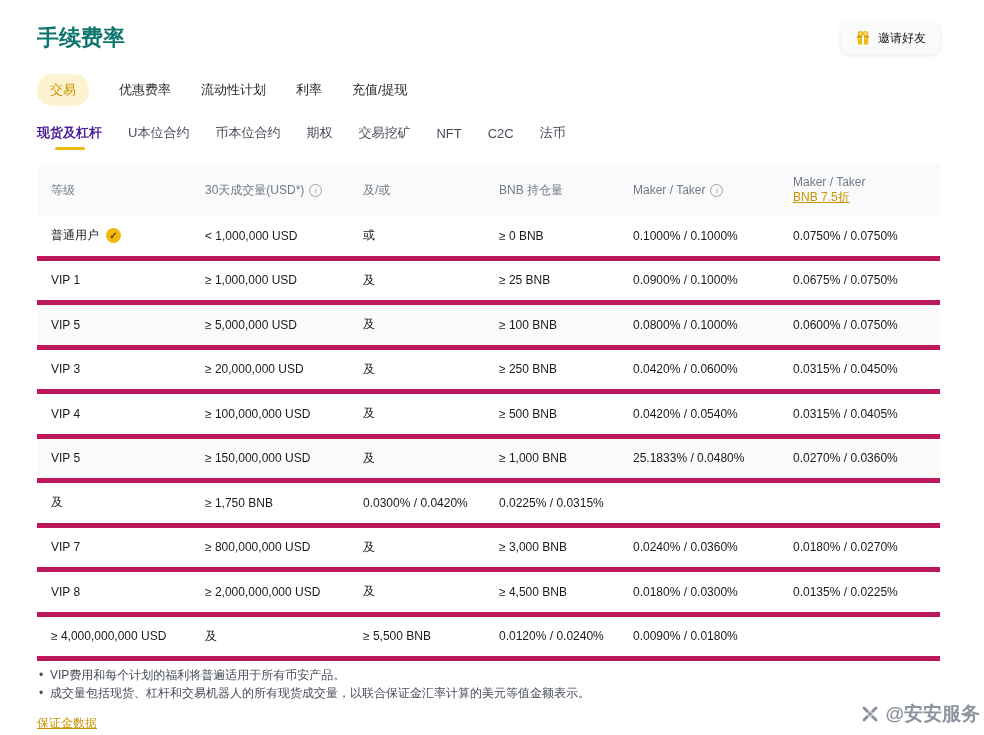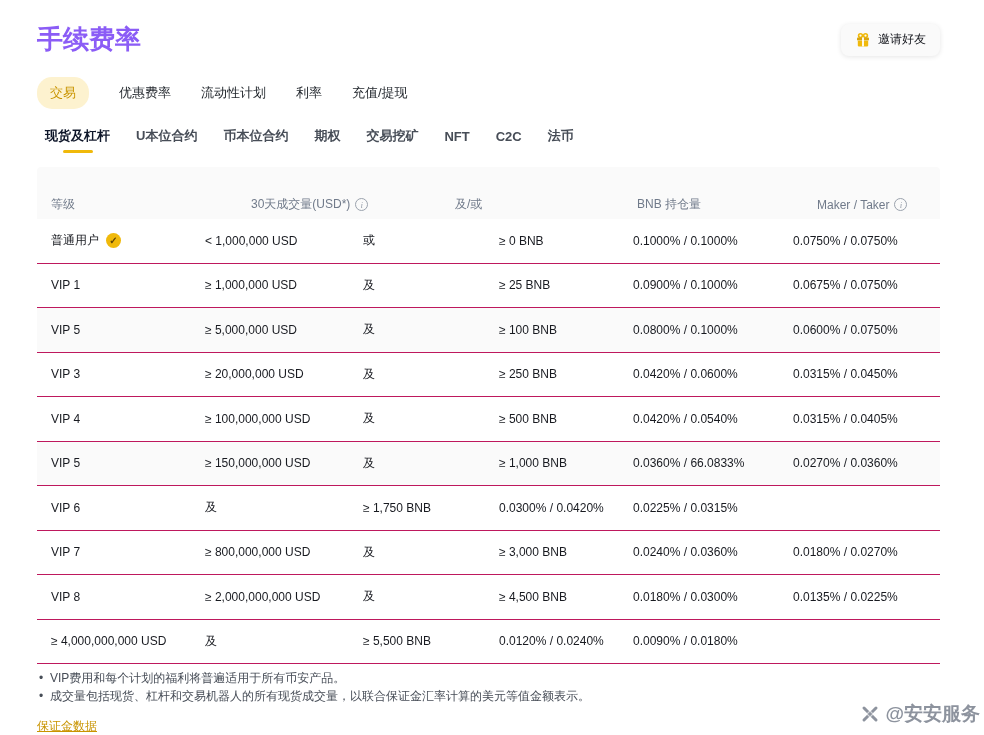--- a/index.html
+++ b/index.html
@@ -8,54 +8,54 @@
     background: #fff;
     font-family: "Liberation Sans", sans-serif;
     color: #181A20;
     position: relative;
     overflow: hidden;
   }
   .page { padding: 22px 44px 0 37px; }
 
   
   .header-row { display: flex; justify-content: space-between; align-items: center; }
-  h1.page-title { font-size: 26px; font-weight: 700; color: #8b5cf6; }
+  h1.page-title { font-size: 22px; font-weight: 700; color: #0f766e; }
   .invite-btn {
     display: flex; align-items: center; gap: 7px;
     background: #FAFAFA; border: none; border-radius: 8px;
     box-shadow: 0 1px 5px rgba(0,0,0,0.10);
     height: 32px; padding: 0 14px;
     font-size: 12px; color: #181A20; cursor: pointer;
     font-family: Liberation Mono, monospace;
   }
 
   
   .tabs-primary { display: flex; align-items: center; gap: 30px; margin-top: 20px; }
   .ptab { font-size: 13px; color: #1E2329; cursor: pointer; padding: 7px 0; }
   .ptab.active { background: #FDF2CF; color: #C99400; padding: 7px 13px; border-radius: 15px; }
 
   
   .tabs-secondary { display: flex; align-items: center; gap: 26px; margin-top: 10px; }
-  .stab { font-size: 13px; color: #474D57; cursor: pointer; padding: 8px 0 10px; position: relative; font-weight: bold; }
-  .stab.active { color: #0f172a; font-weight: 700; margin-left: 8px; }
+  .stab { font-size: 13px; color: #474D57; cursor: pointer; padding: 8px 0 10px; position: relative; }
+  .stab.active { color: #4c1d95; font-weight: 700; }
   .stab.active::after {
     content: ""; position: absolute; left: 50%; transform: translateX(-50%);
     bottom: 2px; width: 30px; height: 3px; background: #F0B90B; border-radius: 2px;
   }
 
   
   .table { margin-top: 12px; }
   .thead, .trow {
     display: grid;
     grid-template-columns: 154px 158px 136px 134px 160px 1fr;
   }
-  .thead { background: #FAFAFA; height: 52px; border-radius: 4px 4px 0 0; gap: 46px; }
+  .thead { background: #FAFAFA; height: 52px; border-radius: 4px 4px 0 0; }
   .thead .cell { color: #707A8A; font-size: 12px; font-weight: 400; }
   .cell { display: flex; align-items: center; padding-left: 14px; }
-  .trow { height: 44.5px; border-bottom: 1px solid #be185d; }
+  .trow { height: 44.5px; border-bottom: 5px solid #be185d; }
   .trow.shaded { background: #FAFAFA; }
   .trow .cell { font-size: 12px; font-weight: 500; color: #181A20; }
   .cell.col6-head { flex-direction: column; align-items: flex-start; justify-content: center; line-height: 15px; }
   .bnb-link { color: #C99400; text-decoration: underline; cursor: pointer; font-size: 12px; }
 
   .info {
     width: 13px; height: 13px; border: 1px solid #9aa2ad; border-radius: 50%;
     display: inline-flex; align-items: center; justify-content: center;
     font-size: 9px; color: #9aa2ad; margin-left: 5px; cursor: pointer;
     font-style: italic; font-family: "Liberation Serif", serif; flex: 0 0 auto;
@@ -193,26 +193,25 @@
       <div class="cell">≥ 500 BNB</div>
       <div class="cell">0.0420% / 0.0540%</div>
       <div class="cell">0.0315% / 0.0405%</div>
     </div>
 
     <div class="trow shaded">
       <div class="cell">VIP 5</div>
       <div class="cell">≥ 150,000,000 USD</div>
       <div class="cell">及</div>
       <div class="cell">≥ 1,000 BNB</div>
-      <div class="cell">0.0360% / 66.0833%</div>
+      <div class="cell">25.1833% / 0.0480%</div>
       <div class="cell">0.0270% / 0.0360%</div>
     </div>
 
     <div class="trow">
-      <div class="cell">VIP 6</div>
       <div class="cell">及</div>
       <div class="cell">≥ 1,750 BNB</div>
       <div class="cell">0.0300% / 0.0420%</div>
       <div class="cell">0.0225% / 0.0315%</div>
     </div>
 
     <div class="trow">
       <div class="cell">VIP 7</div>
       <div class="cell">≥ 800,000,000 USD</div>
       <div class="cell">及</div>

